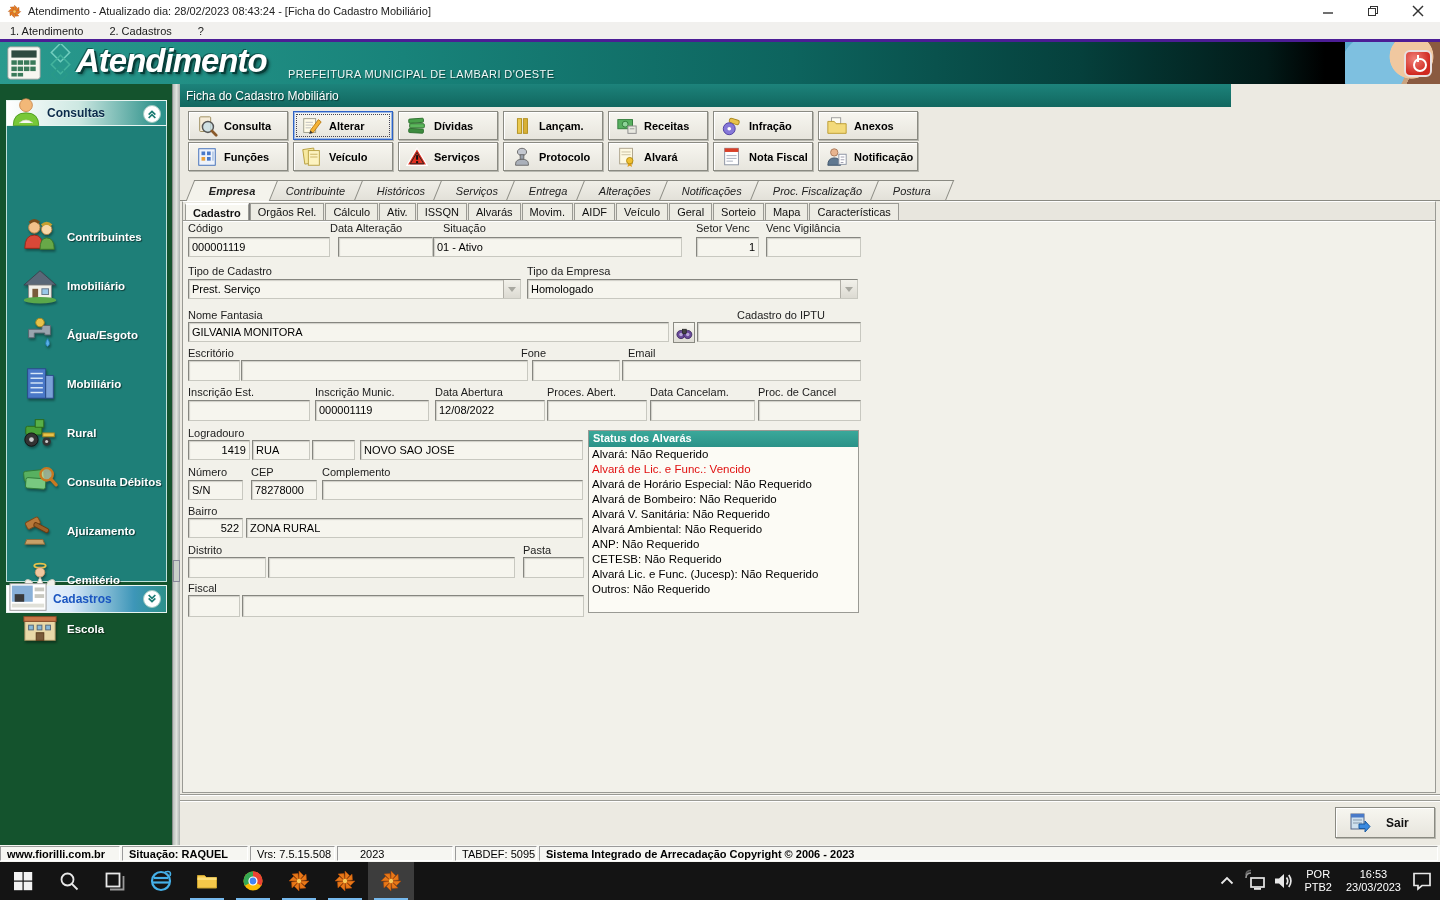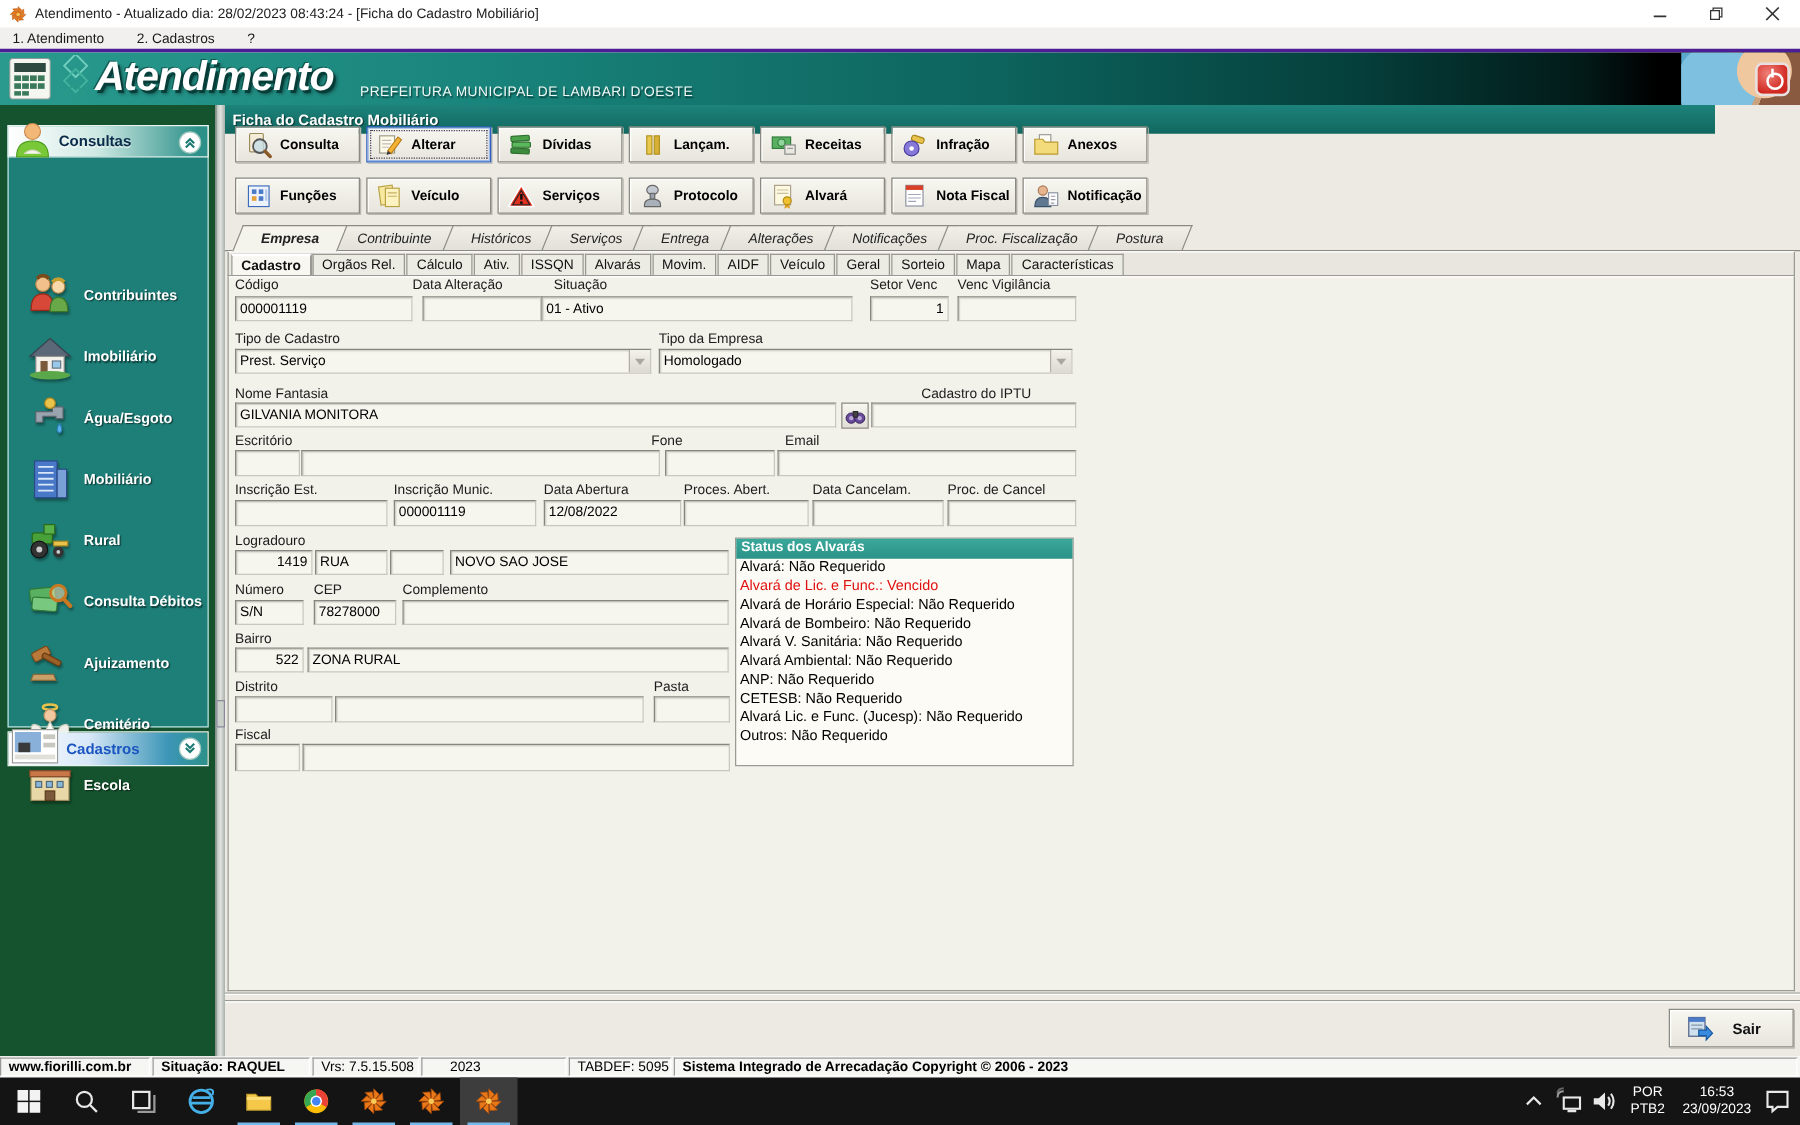--- a/index.html
+++ b/index.html
@@ -51,23 +51,23 @@
   .side-item .ic { position:absolute; left:14px; top:5px; width:38px; height:38px; filter:drop-shadow(1px 2px 1px rgba(0,0,0,.35)); }
   .side-item .side-label { margin-left:60px; color:#fff; font-weight:bold; font-size:11.5px; text-shadow:1px 1px 1px rgba(0,0,0,.55); }
   #cadastros-hdr { left:6px; top:501px; width:161px; height:28px; background:linear-gradient(to right,#ffffff,#d8e8f8 40%,#3d96b8 80%,#2d918a); border:1px solid #e8f4f0; }
   #cadastros-hdr .group-label { font-weight:bold; font-size:12px; color:#1a55c0; margin-left:46px; }
   #cadastros-hdr .group-icon { top:-4px; width:38px; height:30px; }
   #side-scroll { left:172px; top:84px; width:8px; height:761px; background:linear-gradient(to right,#b8beba,#dfe2dd 50%,#aab0ac); border-left:1px solid #88908c; }
   #side-thumb { left:173px; top:560px; width:7px; height:22px; background:#c9cfc9; border:1px solid #889; }
 
   
   #main { left:180px; top:84px; width:1260px; height:761px; background:#eceae2; }
-  #panel-title { position:absolute; left:0; top:0; width:1192px; height:23px; background:linear-gradient(#1d837b,#11675f); color:#fff; font-weight:bold; font-size:12px; display:flex; align-items:center; padding-left:6px; text-shadow:1px 1px 1px rgba(0,0,0,.5); }
+  #panel-title { position:absolute; left:0; top:0; width:1051px; height:23px; background:linear-gradient(#1d837b,#11675f); color:#fff; font-weight:normal; font-size:12px; display:flex; align-items:center; padding-left:6px; text-shadow:1px 1px 1px rgba(0,0,0,.5); }
   .tb-row { position:absolute; left:8px; display:flex; gap:5px; }
-  #tb-row1 { top:17px; } #tb-row2 { top:58px; }
+  #tb-row1 { top:27px; } #tb-row2 { top:58px; }
   .tbtn { width:100px; height:29px; background:linear-gradient(#f7f6f0,#e7e5dd); border:1px solid #8a8a82; box-shadow:inset 1px 1px 0 #fff, 1px 1px 0 #b8b8b0; display:flex; align-items:center; padding-left:7px; gap:6px; font-weight:bold; font-size:11px; color:#000; }
   .tbtn .ic { width:22px; height:22px; }
   .tbtn.focused { border:1px solid #2f62c4; box-shadow:inset 0 0 0 1px #9ab8e8, 1px 1px 0 #b8b8b0; outline:1px dotted #445; outline-offset:-4px; }
 
   
   #tabs-outer { position:absolute; left:10px; top:96px; height:21px; display:flex; }
   .otab { position:relative; height:21px; padding:0 18px; margin-right:-7px; border:1px solid #8a8a82; border-bottom:none; background:linear-gradient(#f0efe8,#e2e0d8); transform:skewX(-22deg); display:flex; align-items:center; }
   .otab .t { transform:skewX(22deg); font-style:italic; font-size:11px; color:#222; white-space:nowrap; }
   .otab.active { background:#f4f3ec; z-index:2; }
   .otab.active .t { font-weight:bold; }
@@ -819,21 +819,21 @@
             <path d="M15.5 8.5 Q18 12 15.5 15.5" stroke="#e8e8e8" stroke-width="1.7" fill="none"></path>
             <path d="M17.8 6 Q22 12 17.8 18" stroke="#e8e8e8" stroke-width="1.7" fill="none"></path>
           </svg>
         </span>
       <span class="tray-txt" id="tray-lang">
           <div>POR</div>
           <div>PTB2</div>
         </span>
       <span class="tray-txt" id="tray-clock">
           <div>16:53</div>
-          <div>23/09/2023</div>
+          <div>23/03/2023</div>
         </span>
       <span class="tray-ic" id="tray-notif">
           <svg viewBox="0 0 24 24">
             <path d="M4 4.5 L20 4.5 L20 16.5 L12 16.5 L8 20 L8 16.5 L4 16.5 Z" fill="none" stroke="#e8e8e8" stroke-width="1.7"></path>
           </svg>
         </span>
     </div>
   </div>
 </div>
 

